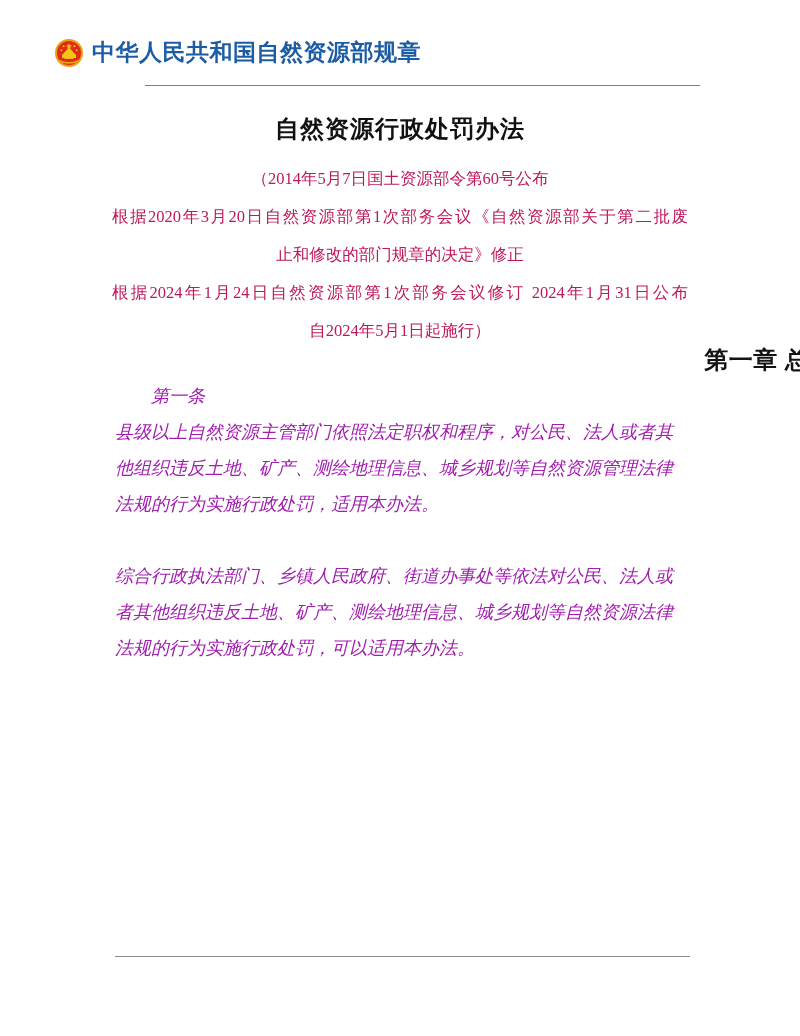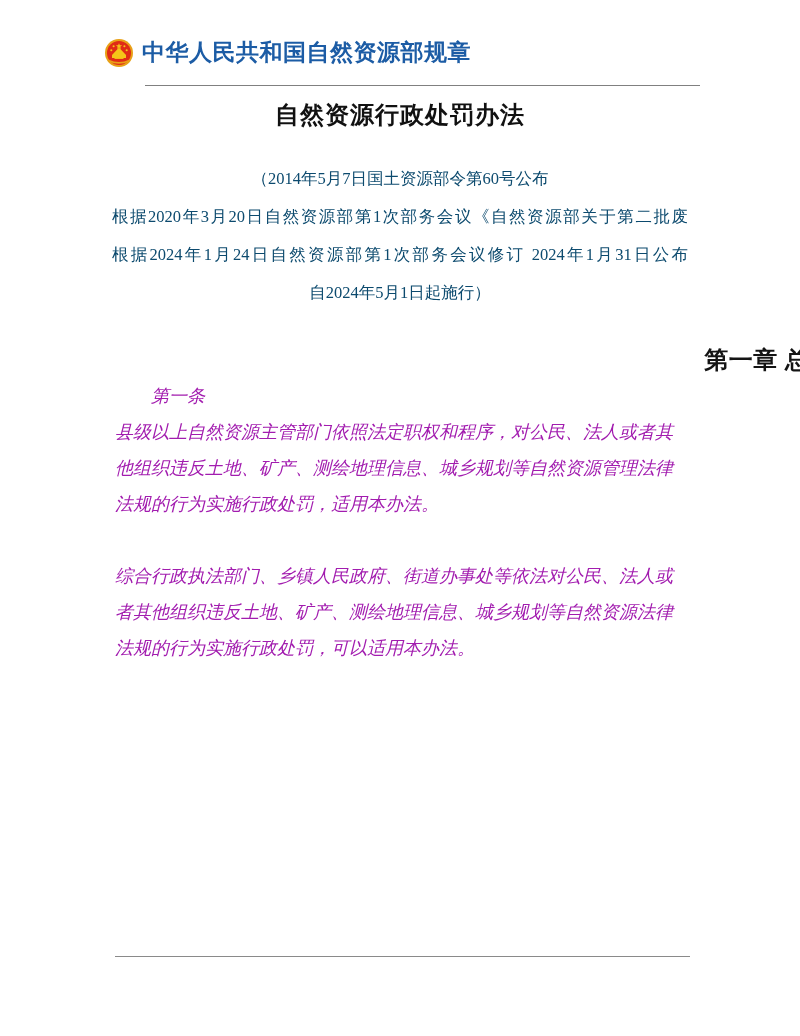--- a/index.html
+++ b/index.html
@@ -27,21 +27,21 @@
   .doc-header {
     position: absolute;
     left: 0;
     top: 38px;
     width: 800px;
     height: 50px;
   }
   .header-row {
     display: flex;
     align-items: center;
-    padding-left: 104px;
+    padding-left: 54px;
   }
   .emblem {
     width: 30px;
     height: 30px;
     flex: 0 0 30px;
     position: relative;
     margin-right: 8px;
   }
   .emblem svg { display: block; }
 
@@ -60,40 +60,40 @@
     top: 47px;
     width: 555px;
     height: 0;
     border-top: 1.4px solid #808080;
   }
 
   
   .doc-title {
     position: absolute;
     left: 0;
-    top: 99px;
+    top: 113px;
     width: 800px;
     text-align: center;
     font-family: "Liberation Serif", "DejaVu Serif", serif;
     font-size: 24px;
     font-weight: 700;
     color: #111111;
     letter-spacing: 1px;
   }
 
   
   .pub-info {
     position: absolute;
     left: 112px;
     top: 160px;
     width: 576px;
     font-family: "Liberation Serif", "DejaVu Serif", serif;
     font-size: 16.5px;
     line-height: 38px;
-    color: #0c4a6e;
+    color: #be185d;
     text-align: center;
   }
   .pub-info .pub-line {
     display: block;
     text-align: center;
   }
   .pub-info .pub-line.justify {
     text-align: justify;
     text-align-last: justify;
   }
@@ -189,20 +189,21 @@
       <span class="header-title">中华人民共和国自然资源部规章</span>
     </div>
     <div class="header-rule"></div>
   </div>
 
   <div class="doc-title">自然资源行政处罚办法</div>
 
   <div class="pub-info">
     <span class="pub-line">（2014年5月7日国土资源部令第60号公布</span>
     <span class="pub-line justify">根据2020年3月20日自然资源部第1次部务会议《自然资源部关于第二批废</span>
+    <span class="pub-line">止和修改的部门规章的决定》修正</span>
     <span class="pub-line justify">根据2024年1月24日自然资源部第1次部务会议修订  2024年1月31日公布</span>
     <span class="pub-line">自2024年5月1日起施行）</span>
   </div>
 
   <div class="chapter-heading">第一章  总则</div>
 
   <div class="doc-body">
 
     <span class="article-label">第一条</span>
 

